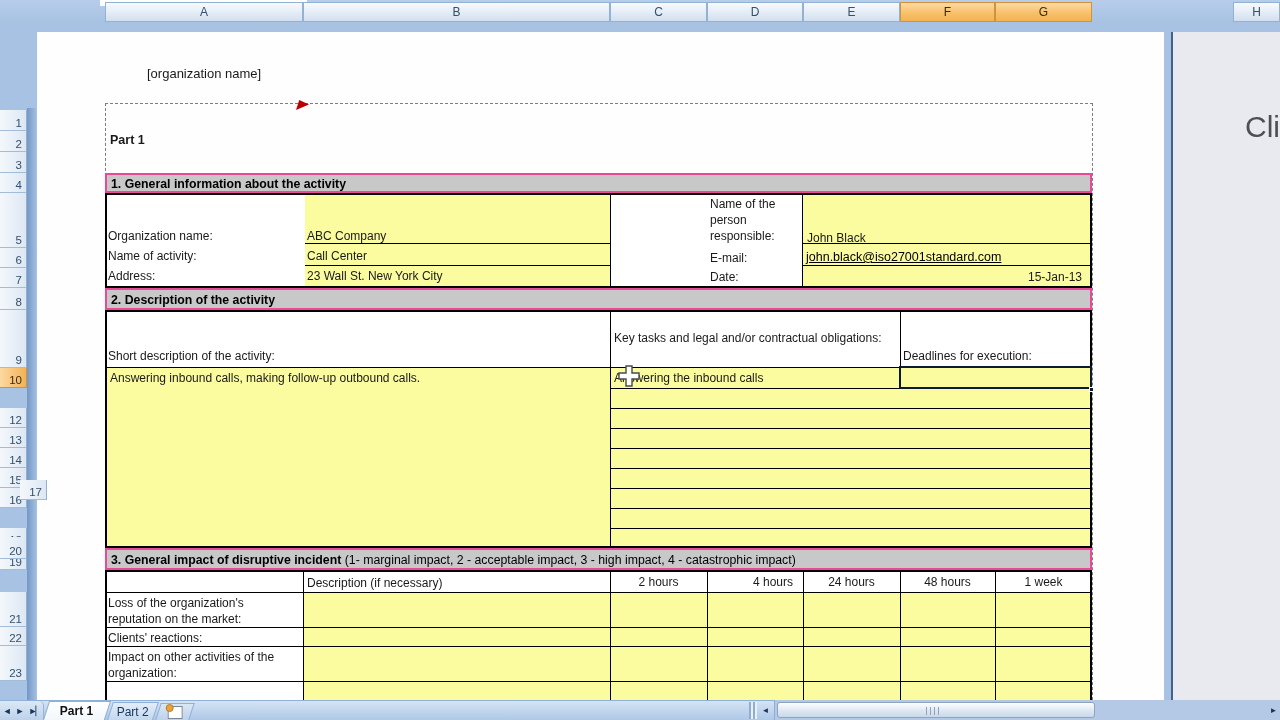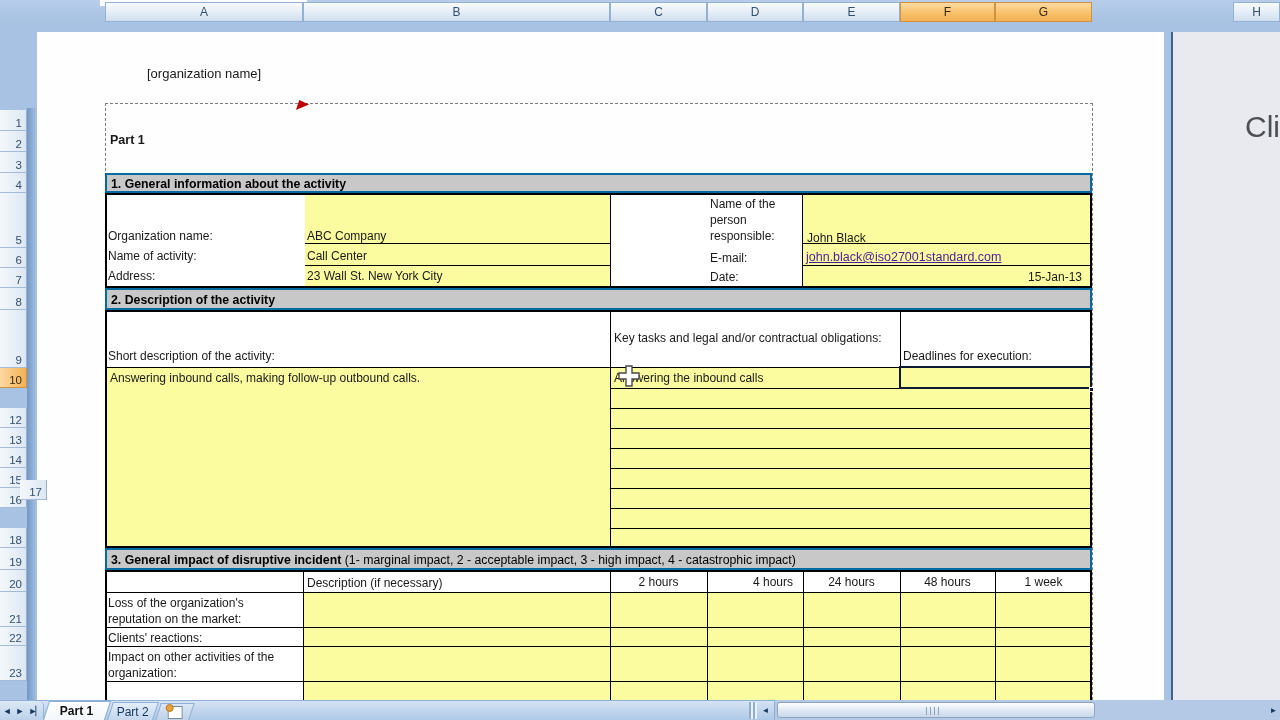--- a/index.html
+++ b/index.html
@@ -14,21 +14,21 @@
   .colh.sel{background:linear-gradient(#fcd9a2,#f7bf67 60%,#f3b254);border-color:#cf9340;color:#3a2c10;}
   .rh{left:0;width:27px;display:flex;align-items:flex-end;justify-content:flex-end;
     padding:0 4px 1px 0;font-size:11.5px;color:#33506e;
     background:linear-gradient(90deg,#f4f8fc,#dde7f3);
     border-bottom:1px solid #a3bbd7;border-right:1px solid #93b1d3;}
   .rh.sel{background:linear-gradient(90deg,#fcd9a2,#f3b254);border-color:#cf9340;color:#3a2c10;}
   
   .hl{background:#000;height:1px;}
   .vl{background:#000;width:1px;}
   .yellow{background:#fbfba0;}
-  .sechead{left:105px;width:987px;background:#c8c8c8;border:2px solid #0369a1;
+  .sechead{left:105px;width:987px;background:#c8c8c8;border:2px solid #ec4899;
     font-weight:bold;font-size:12.3px;padding:2px 0 0 4px;color:#000;}
   .lbl{font-size:12px;line-height:16px;color:#1a1a1a;}
   .val{font-size:12px;line-height:16px;color:#1a1a1a;}
   .ctr{display:flex;align-items:center;justify-content:center;font-size:12px;}
   
   .tab{top:701px;height:19px;transform:skewX(-18deg);border:1px solid #8fb0d8;border-bottom:none;
     display:flex;align-items:center;justify-content:center;}
   .tab>span{transform:skewX(18deg);white-space:nowrap;}
   .dash{border:1px dashed #7d7d7d;border-bottom:none;}
 </style>
@@ -69,21 +69,21 @@
   <div class="abs rh sel" style="top:368px;height:20px;">10</div>
   <div class="abs rh" style="top:408px;height:16px;">11</div>
   <div class="abs rh" style="top:408px;height:20px;">12</div>
   <div class="abs rh" style="top:428px;height:20px;">13</div>
   <div class="abs rh" style="top:448px;height:20px;">14</div>
   <div class="abs rh" style="top:468px;height:20px;">15</div>
   <div class="abs rh" style="top:488px;height:20px;">16</div>
   <div class="abs rh" style="top:480px;height:20px;margin-left:20px;">17</div>
   <div class="abs rh" style="top:528px;height:20px;">18</div>
   <div class="abs rh" style="top:548px;height:22px;">19</div>
-  <div class="abs rh" style="top:570px;height:22px;text-align:center;">20</div>
+  <div class="abs rh" style="top:537px;height:22px;text-align:center;">20</div>
   <div class="abs rh" style="top:592px;height:35px;">21</div>
   <div class="abs rh" style="top:627px;height:19px;">22</div>
   <div class="abs rh" style="top:646px;height:35px;">23</div>
 
   <div class="abs lbl" style="left:108px;top:66px;font-size:13px;padding-left:39px;">[organization name]</div>
 
   <div class="abs dash" style="left:105px;top:103px;width:988px;height:597px;"></div>
   <div class="abs" style="left:296px;top:100px;width:13px;height:10px;background:#bf0000;clip-path:polygon(0 100%,25% 0,100% 45%);"></div>
 
   <div class="abs" style="left:110px;top:133px;font-size:12.5px;font-weight:bold;">Part 1</div>
@@ -103,21 +103,21 @@
   <div class="abs lbl" style="left:108px;top:248px;">Name of activity:</div>
   <div class="abs lbl" style="left:108px;top:268px;">Address:</div>
   <div class="abs val" style="left:307px;top:228px;">ABC Company</div>
   <div class="abs val" style="left:307px;top:248px;">Call Center</div>
   <div class="abs val" style="left:307px;top:268px;">23 Wall St. New York City</div>
 
   <div class="abs lbl" style="left:710px;top:196px;width:95px;">Name of the person responsible:</div>
   <div class="abs lbl" style="left:710px;top:250px;">E-mail:</div>
   <div class="abs lbl" style="left:710px;top:269px;">Date:</div>
   <div class="abs val" style="left:807px;top:230px;">John Black</div>
-  <div class="abs val" style="left:806px;top:249px;color:#4c1d95;text-decoration:underline;font-size:12.5px;">john.black@iso27001standard.com</div>
+  <div class="abs val" style="left:806px;top:249px;color:#000000;text-decoration:underline;font-size:12.5px;">john.black@iso27001standard.com</div>
   <div class="abs val" style="left:803px;top:269px;width:283px;text-align:right;padding-right:4px;">15-Jan-13</div>
 
   <div class="abs sechead" style="top:288px;height:22px;padding-top:3px;">2. Description of the activity</div>
   <div class="abs" style="left:105px;top:310px;width:987px;height:238px;border:2px solid #000;background:#fff;"></div>
 
   <div class="abs lbl" style="left:108px;top:348px;">Short description of the activity:</div>
   <div class="abs lbl" style="left:614px;top:330px;width:272px;line-height:17px;">Key tasks and legal and/or contractual obligations:</div>
   <div class="abs lbl" style="left:903px;top:348px;">Deadlines for execution:</div>
 
   <div class="abs yellow" style="left:107px;top:368px;width:503px;height:178px;"></div>

